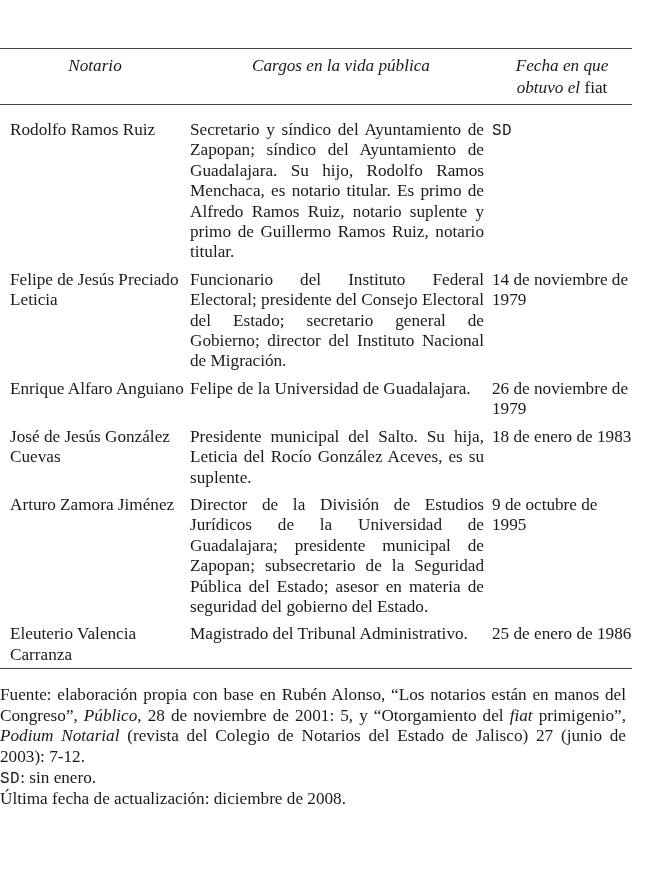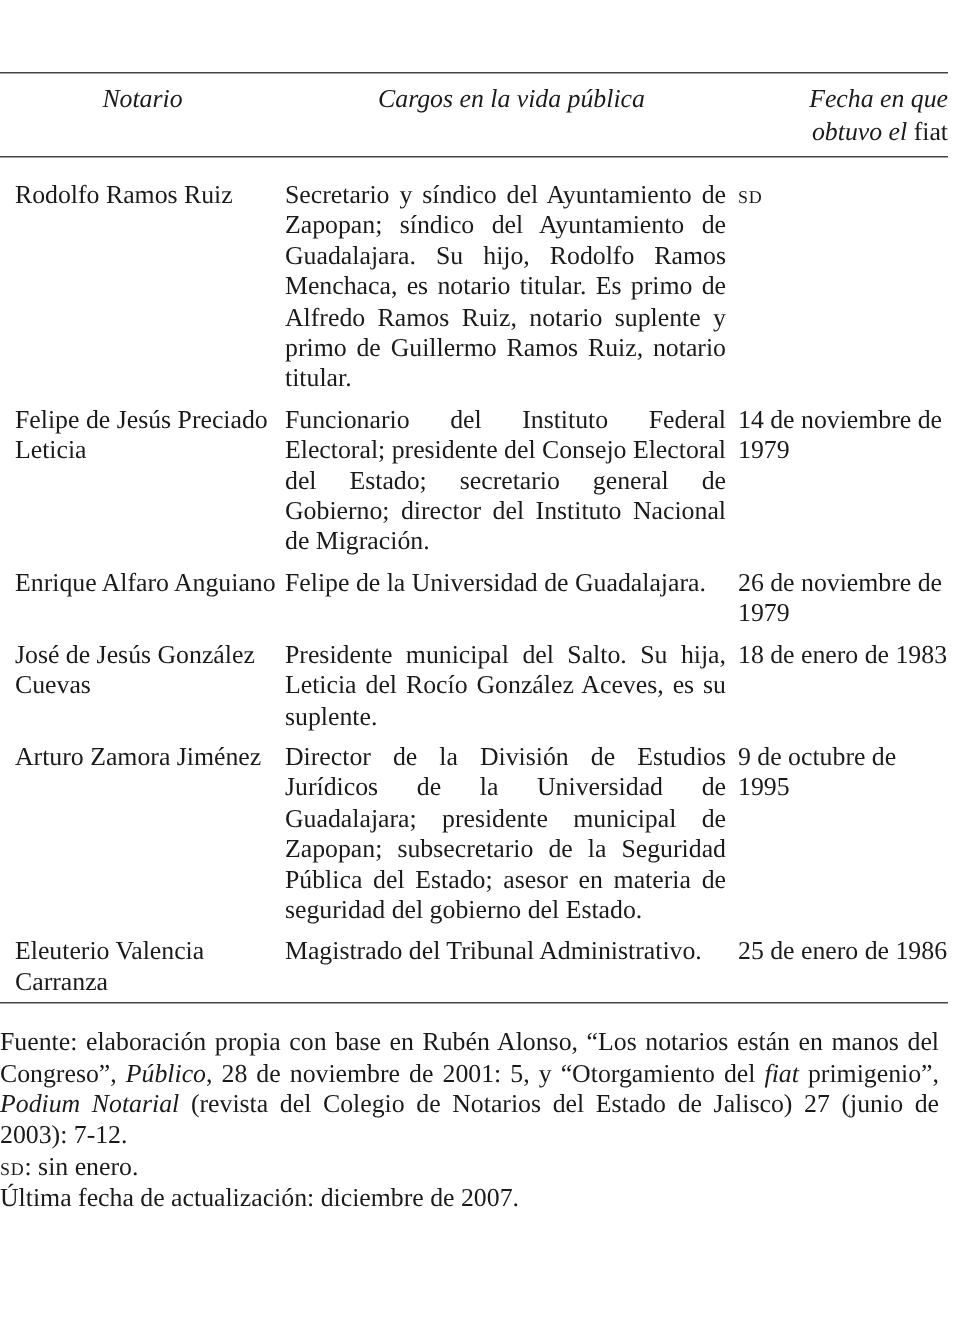--- a/index.html
+++ b/index.html
@@ -10,32 +10,32 @@
   }
   .page { position: absolute; left: 0; top: 26px; width: 632px; margin-top: 22px; }
   table { border-collapse: collapse; width: 632px; table-layout: fixed; }
   col.c1 { width: 190px; }
   col.c2 { width: 302px; }
   col.c3 { width: 140px; }
   thead tr th {
     font-weight: normal; font-style: italic; text-align: center;
     vertical-align: top; padding: 6px 0 5px 0; line-height: 22px;
   }
-  thead tr th.c3h { text-align: right; padding-left: 0; }
+  thead tr th.c3h { text-align: center; padding-left: 0; }
   thead { border-top: 1.6px solid #444; border-bottom: 1.6px solid #444; }
   tbody { border-bottom: 1.6px solid #444; }
   tbody td { vertical-align: top; line-height: 20.4px; padding: 0; }
   tbody tr td { padding-top: 6px; padding-bottom: 1px; }
   tbody tr:first-child td { padding-top: 15px; }
   tbody tr:last-child td { padding-bottom: 3px; }
   td.name { padding-left: 10px !important; padding-right: 6px; }
   td.cargos { text-align: justify; padding-right: 8px; }
   td.fecha { padding-left: 0; }
   .upright { font-style: normal; }
-  .sc { font-variant: small-caps; font-size: 12px; letter-spacing: 0.5px; }
+  .sc { font-variant: small-caps; font-size: 16px; letter-spacing: 0.5px; font-family: Liberation Mono, monospace; }
   .notes { margin-top: 16px; line-height: 20.6px; text-align: justify; padding-left: 0; width: 626px; }
   .notes p { margin: 0; }
   .it { font-style: italic; }
 </style>
 </head>
 <body>
 
 <div class="page">
   <table>
     <colgroup>
@@ -80,15 +80,15 @@
         <td class="name">Eleuterio Valencia Carranza</td>
         <td class="cargos">Magistrado del Tribunal Administrativo.</td>
         <td class="fecha">25 de enero de 1986</td>
       </tr>
     </tbody>
   </table>
 
   <div class="notes">
     <p><span>Fuente: elaboración propia con base en Rubén Alonso, “Los notarios están en manos del Congreso”, </span><span class="it">Público</span><span>, 28 de noviembre de 2001: 5, y “Otorgamiento del </span><span class="it">fiat</span><span> primigenio”, </span><span class="it">Podium Notarial</span><span> (revista del Colegio de Notarios del Estado de Jalisco) 27 (junio de 2003): 7-12.</span></p>
     <p><span class="sc">SD</span><span>: sin enero.</span></p>
-    <p>Última fecha de actualización: diciembre de 2007.</p>
+    <p>Última fecha de actualización: diciembre de 2008.</p>
   </div>
 </div>
 
 </body></html>

